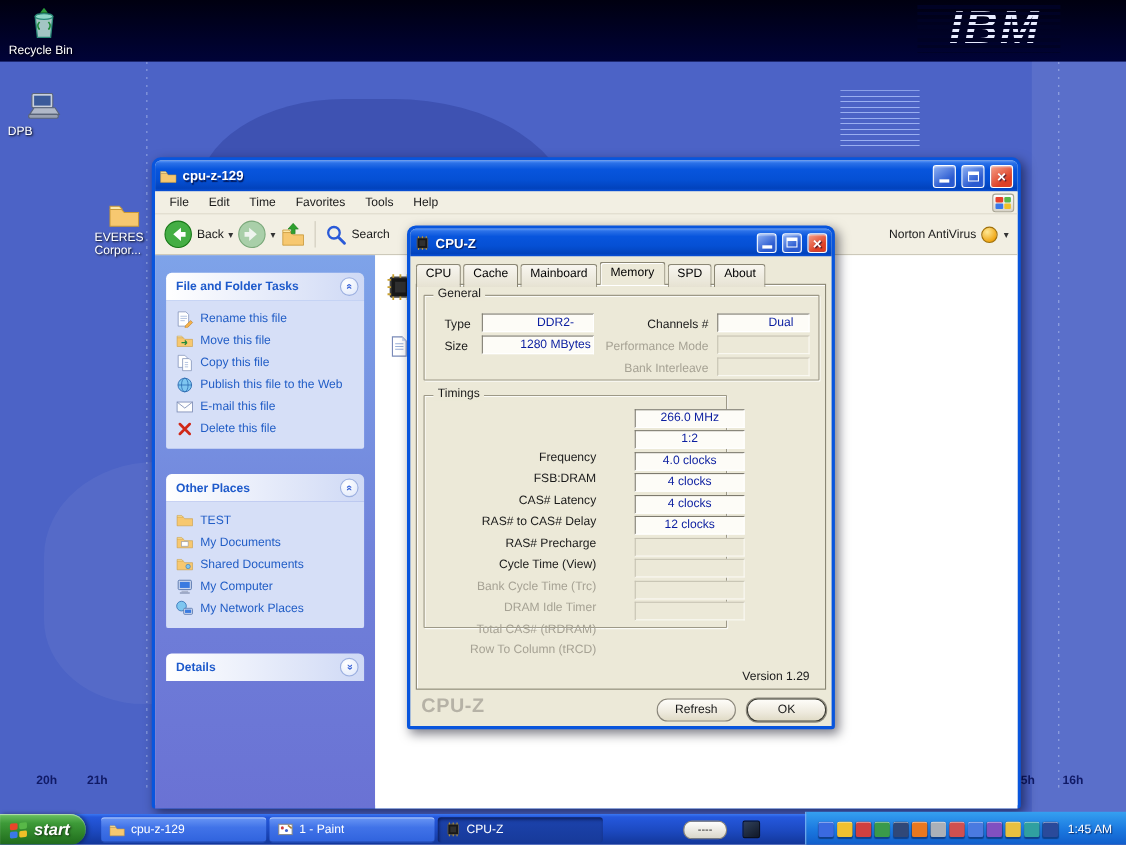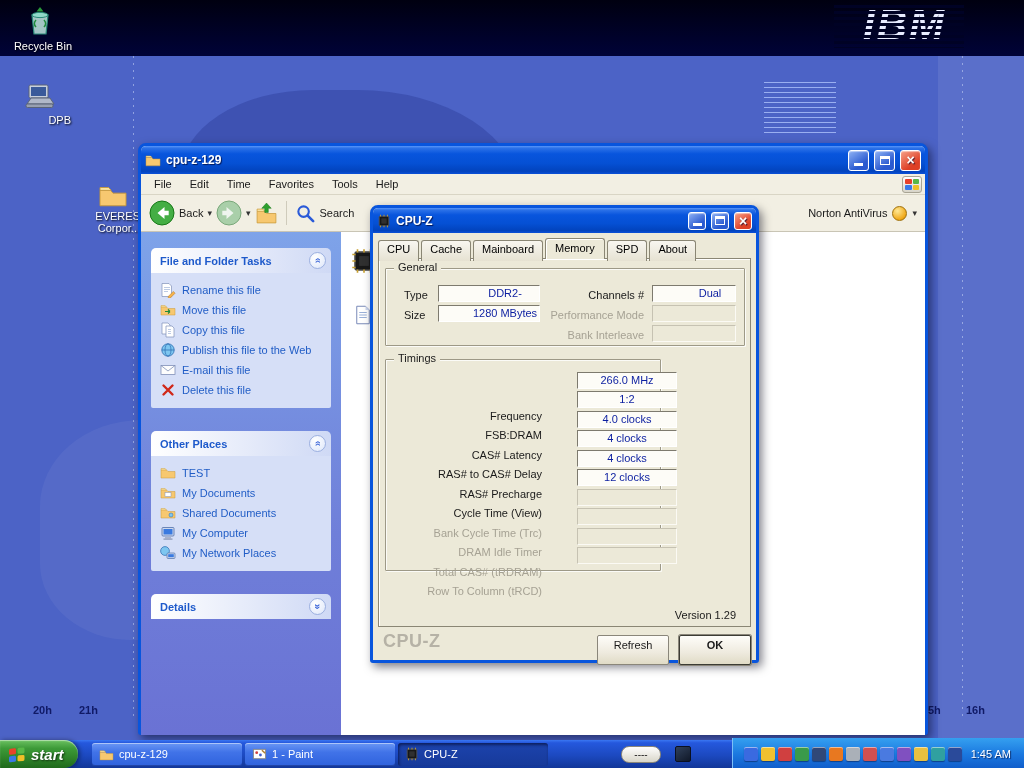--- a/index.html
+++ b/index.html
@@ -20,21 +20,21 @@
               background:repeating-linear-gradient(180deg, rgba(180,200,255,.75) 0 1px, transparent 1px 5px); }
   .meridian { position:absolute; top:56px; height:660px; width:1px;
               background:repeating-linear-gradient(180deg, rgba(225,235,255,.45) 0 2px, transparent 2px 7px); }
   .tz { position:absolute; top:704px; color:#101a66; font-size:11px; font-weight:bold; }
   .ibm { position:absolute; right:78px; top:2px; font-weight:900; font-style:italic;
          font-size:42px; letter-spacing:2px; color:#e8ecff; line-height:46px; }
   .ibm-stripes { position:absolute; right:60px; top:2px; width:130px; height:46px;
          background:repeating-linear-gradient(180deg, transparent 0 3px, #000225 3px 6px); }
 
   
-  .dicon { position:absolute; width:64px; text-align:right; color:#fff; text-shadow:1px 1px 2px #000; cursor:default; }
+  .dicon { position:absolute; width:64px; text-align:left; color:#fff; text-shadow:1px 1px 2px #000; cursor:default; }
   .dicon svg { display:block; margin:0 auto 2px; }
   .dicon .cap { display:block; line-height:12px; }
 
   
   .win, .dlg { background:#ece9d8; border:3px solid #0855dd; border-radius:8px 8px 3px 3px;
                box-shadow:3px 4px 10px rgba(0,0,20,.5); position:absolute; }
   .tbar { height:28px; margin:-0px; border-radius:5px 5px 0 0; display:flex; align-items:center; gap:5px;
           padding:0 4px; color:#fff; font-weight:bold; font-size:12px; text-shadow:1px 1px 1px rgba(0,0,40,.7);
           background:linear-gradient(180deg,#5a96f8 0%,#2b71e8 8%,#0855dd 28%,#0550d4 62%,#0243bd 90%,#0a50d8 100%); }
   .tbar .sp { flex:1; }
@@ -104,24 +104,24 @@
   .field.dis { background:#ece9d8; border-color:#c6c2b2 #fbfaf4 #fbfaf4 #c6c2b2; }
   .gf { position:absolute;padding-left:32px; }
 
   .t-row { position:absolute; left:8px; right:8px; height:18px; }
   .t-lbl { position:absolute; left:0; top:2px; width:148px; text-align:right; color:#1a1a1a;margin-top:36px; }
   .t-fld { position:absolute; left:155px; top:0; width:100px;margin-left:28px; }
 
   .version { position:absolute; right:14px; bottom:5px; color:#1a1a1a; }
   .dlg-footer { position:relative; height:36px; }
   .watermark { position:absolute; left:10px; top:4px; font-size:18px; font-weight:bold; color:#b6b2a6; letter-spacing:.5px; }
-  .btn { position:absolute; top:8px; width:72px; height:30px; text-align:center; line-height:19px; color:#1a1a1a;
-         background:linear-gradient(180deg,#fefdf9,#eeeade 60%,#e0dbc6); border:1px solid #8a867a; border-radius:2px; }
+  .btn { position:absolute; top:8px; width:72px; height:21px; text-align:center; line-height:19px; color:#1a1a1a;
+         background:linear-gradient(180deg,#fefdf9,#eeeade 60%,#e0dbc6); border:1px solid #8a867a; border-radius:10px; }
   .btn-refresh { left:224px; }
-  .btn-ok { left:306px; border:1px solid #3c3c34; box-shadow:0 0 0 1px #8a867a; font-weight:bold; }
+  .btn-ok { left:306px; border:1px solid #3c3c34; box-shadow:0 0 0 1px #8a867a; font-weight:normal; }
 
   
   .taskbar { position:absolute; left:0; top:740px; width:1024px; height:28px; z-index:50; display:flex; align-items:center;
              background:linear-gradient(180deg,#3a77f2 0%,#2558dd 10%,#1c49c0 55%,#123698 100%); }
   .startbtn { height:28px; width:78px; border-radius:0 14px 14px 0; display:flex; align-items:center; gap:5px; padding:0 14px 0 8px;
               color:#fff; font-weight:bold; font-style:italic; font-size:15px; text-shadow:1px 1px 2px rgba(0,0,0,.6);
               background:linear-gradient(180deg,#6cc262 0%,#3d9a38 30%,#2c7f27 70%,#1f6a1c 100%);
               box-shadow:inset 0 1px 1px rgba(255,255,255,.5), 2px 0 4px rgba(0,0,0,.4); }
   .task { height:23px; width:150px; margin-left:3px; border-radius:3px; display:flex; align-items:center; gap:5px; padding:0 7px;
           color:#fff; background:linear-gradient(180deg,#6a97f5 0%,#4173e8 40%,#2f62dd 100%);

